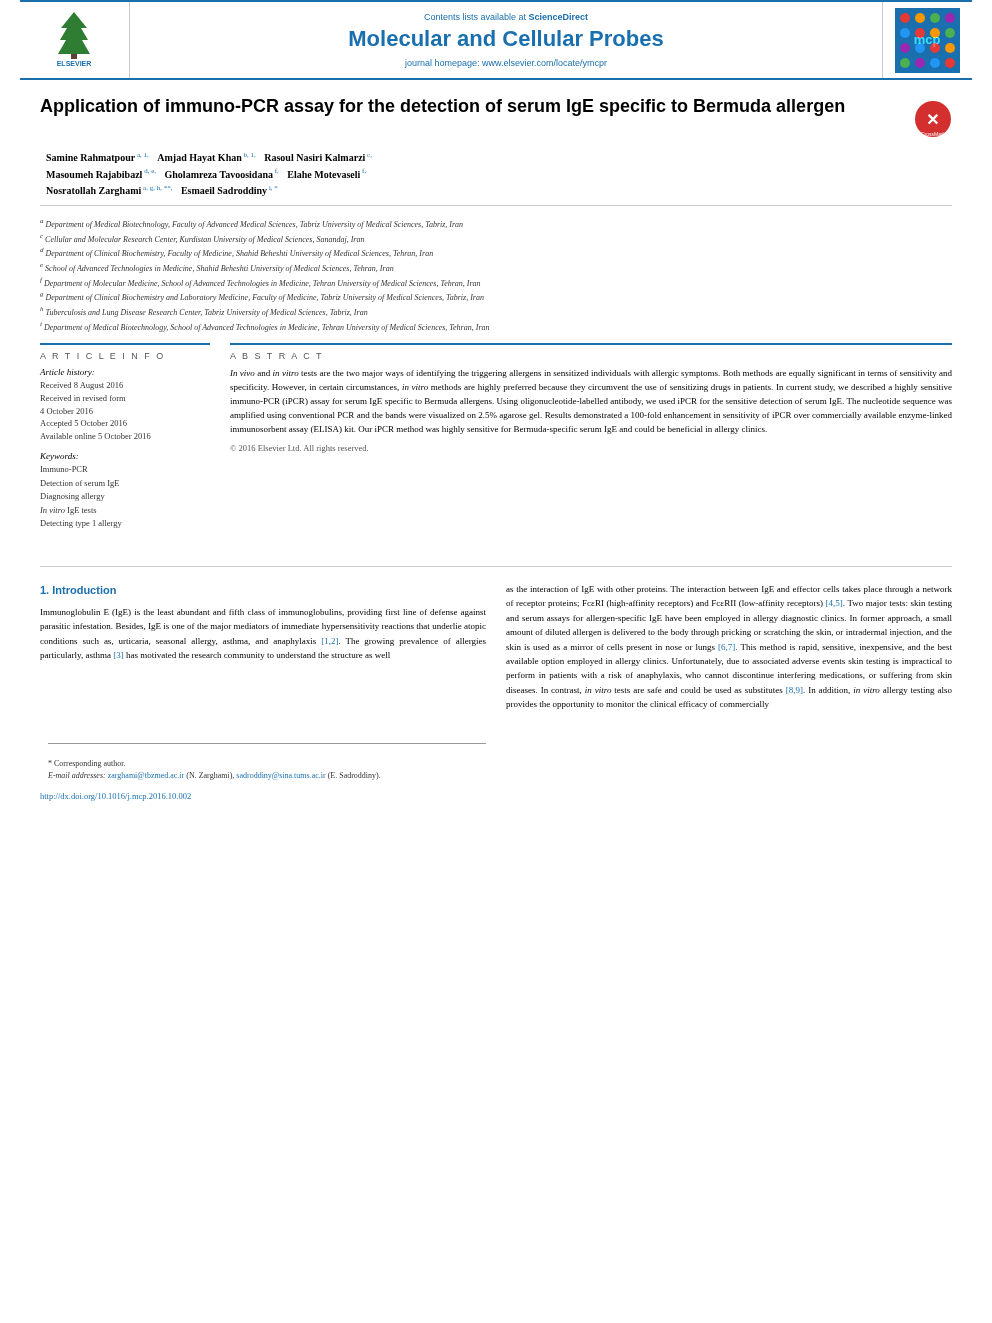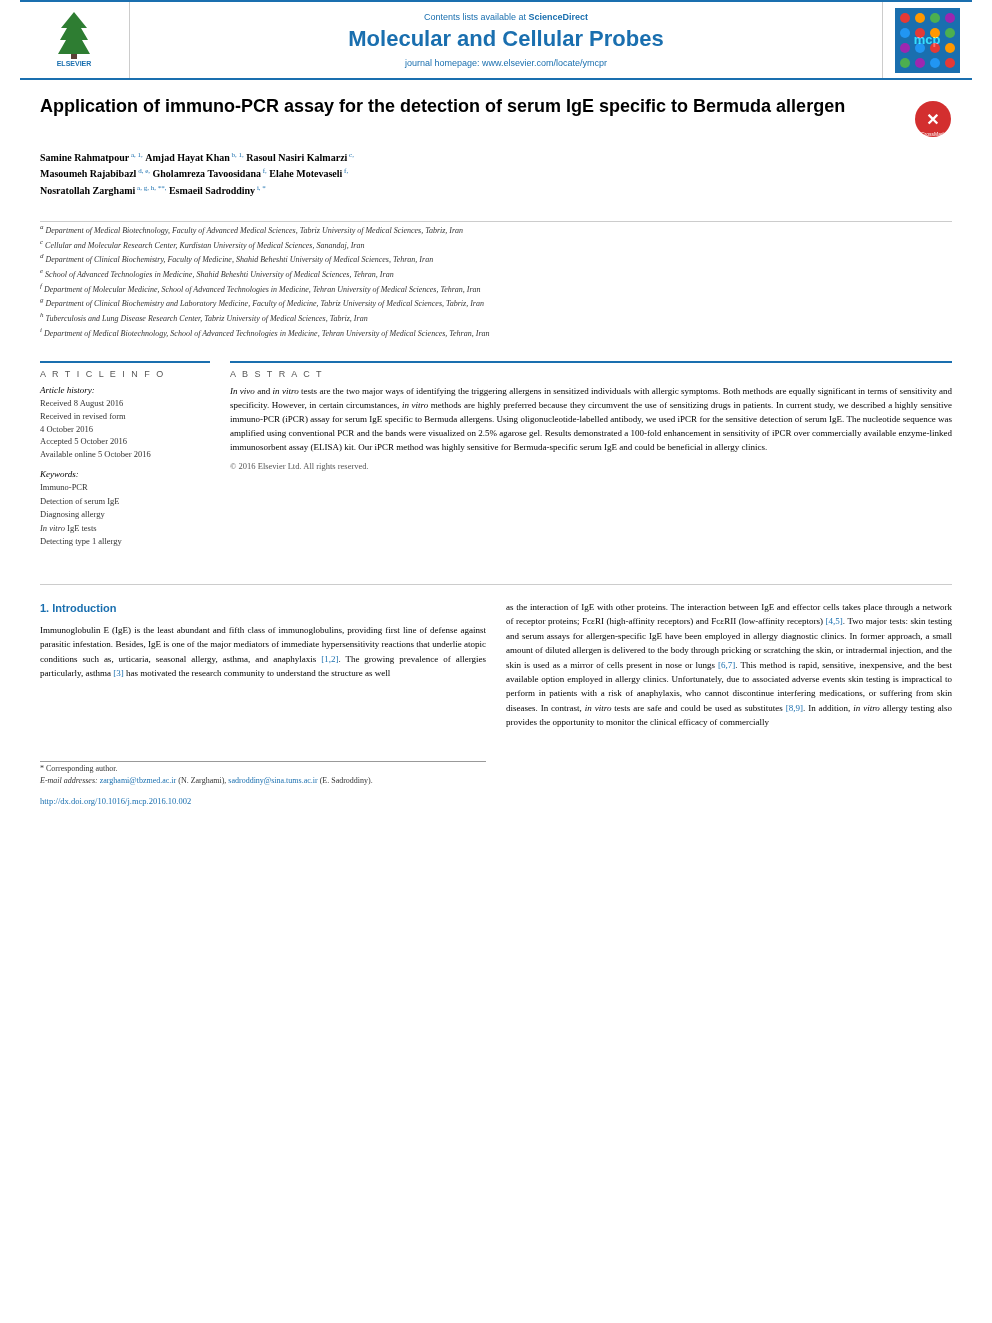--- a/index.html
+++ b/index.html
@@ -105,31 +105,32 @@
     .authors-section {
       margin-bottom: 5px;
     }
     .authors-line {
       font-size: 10px;
       color: #000;
       line-height: 1.6;
     }
     .author-name {
       font-weight: bold;
+      margin-left: 6px;
     }
     .sup {
       font-size: 7px;
       vertical-align: super;
       color: #1a6faf;
     }
     
     .affiliations {
-      margin: 22px 0;
+      margin: 6px 0;
       border-top: 1px solid #ccc;
-      padding-top: 0;
+      padding-top: 10px;
     }
     .affil-line {
       font-size: 8px;
       font-style: italic;
       color: #333;
       line-height: 1.5;
     }
     
     .two-col {
       display: flex;
@@ -400,21 +401,21 @@
   <div class="body-separator"></div>
 
   <div class="body-columns">
 
     <div class="body-col">
       <div class="section-heading">1. Introduction</div>
       <div class="body-text">
         Immunoglobulin E (IgE) is the least abundant and fifth class of immunoglobulins, providing first line of defense against parasitic infestation. Besides, IgE is one of the major mediators of immediate hypersensitivity reactions that underlie atopic conditions such as, urticaria, seasonal allergy, asthma, and anaphylaxis <span class="body-ref">[1,2]</span>. The growing prevalence of allergies particularly, asthma <span class="body-ref">[3]</span> has motivated the research community to understand the structure as well
       </div>
 
-      <div style="margin-top: 80px; border-top: 1px solid #999; padding-top: 1px;">
+      <div style="margin-top: 80px; border-top: 1px solid #999; padding-top: 14px; margin-left: 8px;">
         <div class="footnote-line">* Corresponding author.</div>
         <div class="footnote-line"><em>E-mail addresses:</em> <span style="color:#1a6faf;">zarghami@tbzmed.ac.ir</span> (N. Zarghami), <span style="color:#1a6faf;">sadroddiny@sina.tums.ac.ir</span> (E. Sadroddiny).</div>
       </div>
 
       <div style="margin-top: 8px;">
         <div class="doi-link">http://dx.doi.org/10.1016/j.mcp.2016.10.002</div>
       </div>
     </div>
 
     <div class="body-col">

